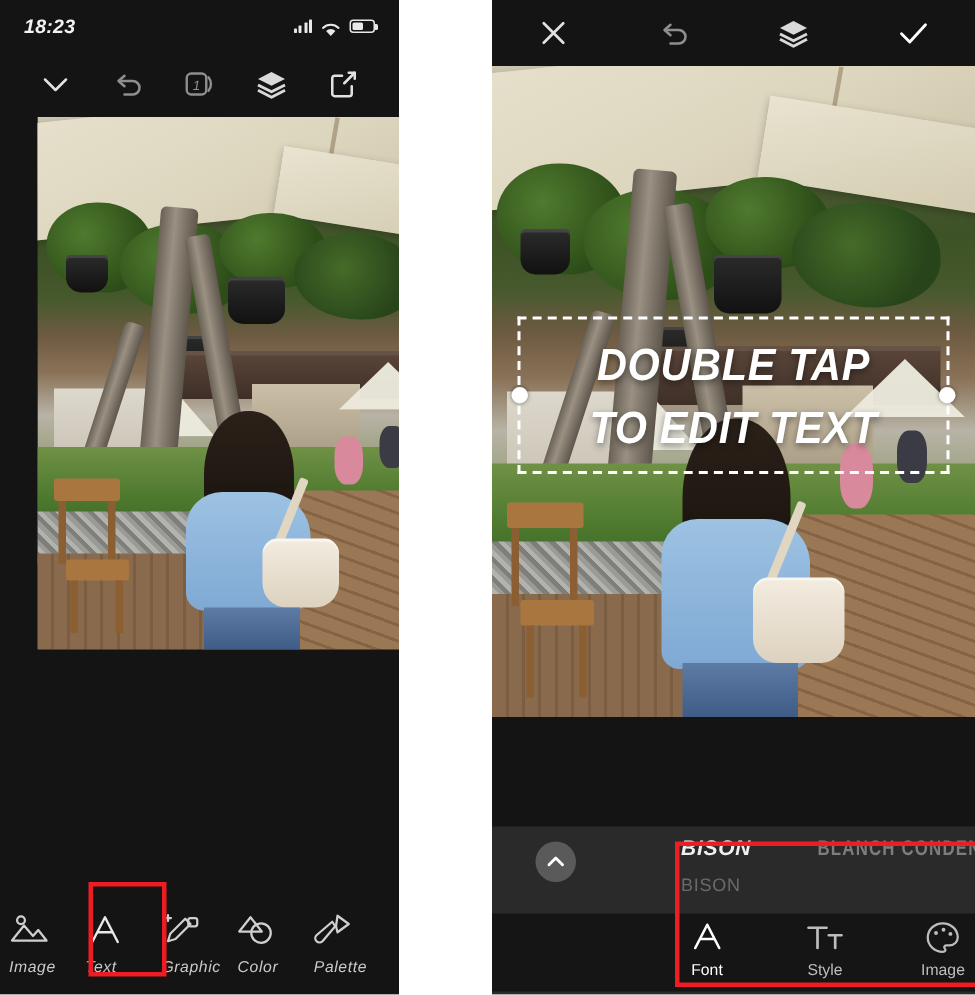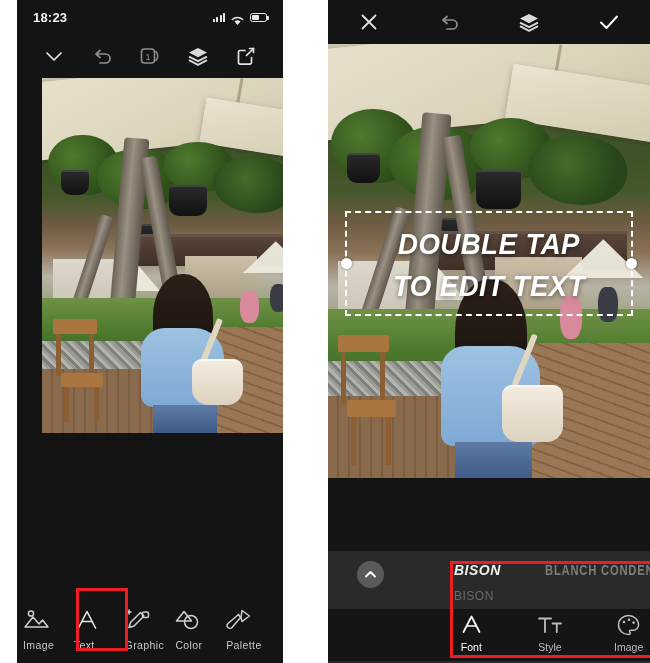--- a/index.html
+++ b/index.html
@@ -2,21 +2,21 @@
 <html><head>
 <meta charset="utf-8">
 <style>
   * { margin:0; padding:0; box-sizing:border-box; }
   html,body { width:650px; height:663px; background:#ffffff; overflow:hidden;
     font-family:"Liberation Sans", sans-serif; }
 
   .stage { position:relative; width:650px; height:663px; background:#ffffff; }
 
   .phone { position:absolute; top:0; height:663px; background:#141414; overflow:hidden; }
-  .phone.left  { left:17px;   width:266px; }
+  .phone.left  { left:0;   width:266px;font-style:italic; }
   .phone.right { left:328px; width:322px; }
 
   
   .statusbar { position:relative; height:34px; display:flex; align-items:center;
     justify-content:space-between; padding:0 16px; }
   .statusbar .clock { color:#f2f2f2; font-size:13px; font-weight:bold; letter-spacing:0.2px; }
   .status-icons { display:flex; align-items:center; gap:6px; }
   .sig { display:flex; align-items:flex-end; gap:1.5px; height:10px; }
   .sig i { display:block; width:2px; background:#e8e8e8; border-radius:0.5px; }
   .sig i:nth-child(1){height:3px;} .sig i:nth-child(2){height:5px;}
@@ -100,21 +100,21 @@
     width:52px; cursor:pointer; }
   .tool .lbl { font-size:10.5px; color:#c9c9c9; letter-spacing:.4px; }
   .tool svg { display:block; }
 
   
   .sheet { position:absolute; left:0; bottom:0; width:100%; background:#2a2a2a; }
   .collapse-btn { position:absolute; left:29px; top:10px; width:27px; height:27px;
     border-radius:50%; background:#5a5a5a; display:flex; align-items:center;
     justify-content:center; cursor:pointer; }
   .font-rows { padding:6px 0 0 126px; }
-  .font-row { display:flex; align-items:center; gap:44px; height:26px;
+  .font-row { display:flex; gap:44px; height:26px;
     overflow:hidden; }
   .font-name { color:#f0f0f0; font-size:14px; font-weight:bold; font-style:italic;
     letter-spacing:.5px; white-space:nowrap; }
   .font-name.dim { color:#7d7d7d; font-weight:bold; font-style:normal;
     transform:scaleX(.8); transform-origin:left center; letter-spacing:1px; }
   .font-row.second .font-name { color:#6a6a6a; font-size:12px; font-weight:normal;
     font-style:normal; }
   .sheet-tabs { display:flex; align-items:flex-start; padding:4px 0 8px 122px;
     gap:36px; background:#151515; }
   .sheet-tab { display:flex; flex-direction:column; align-items:center; gap:5px;

